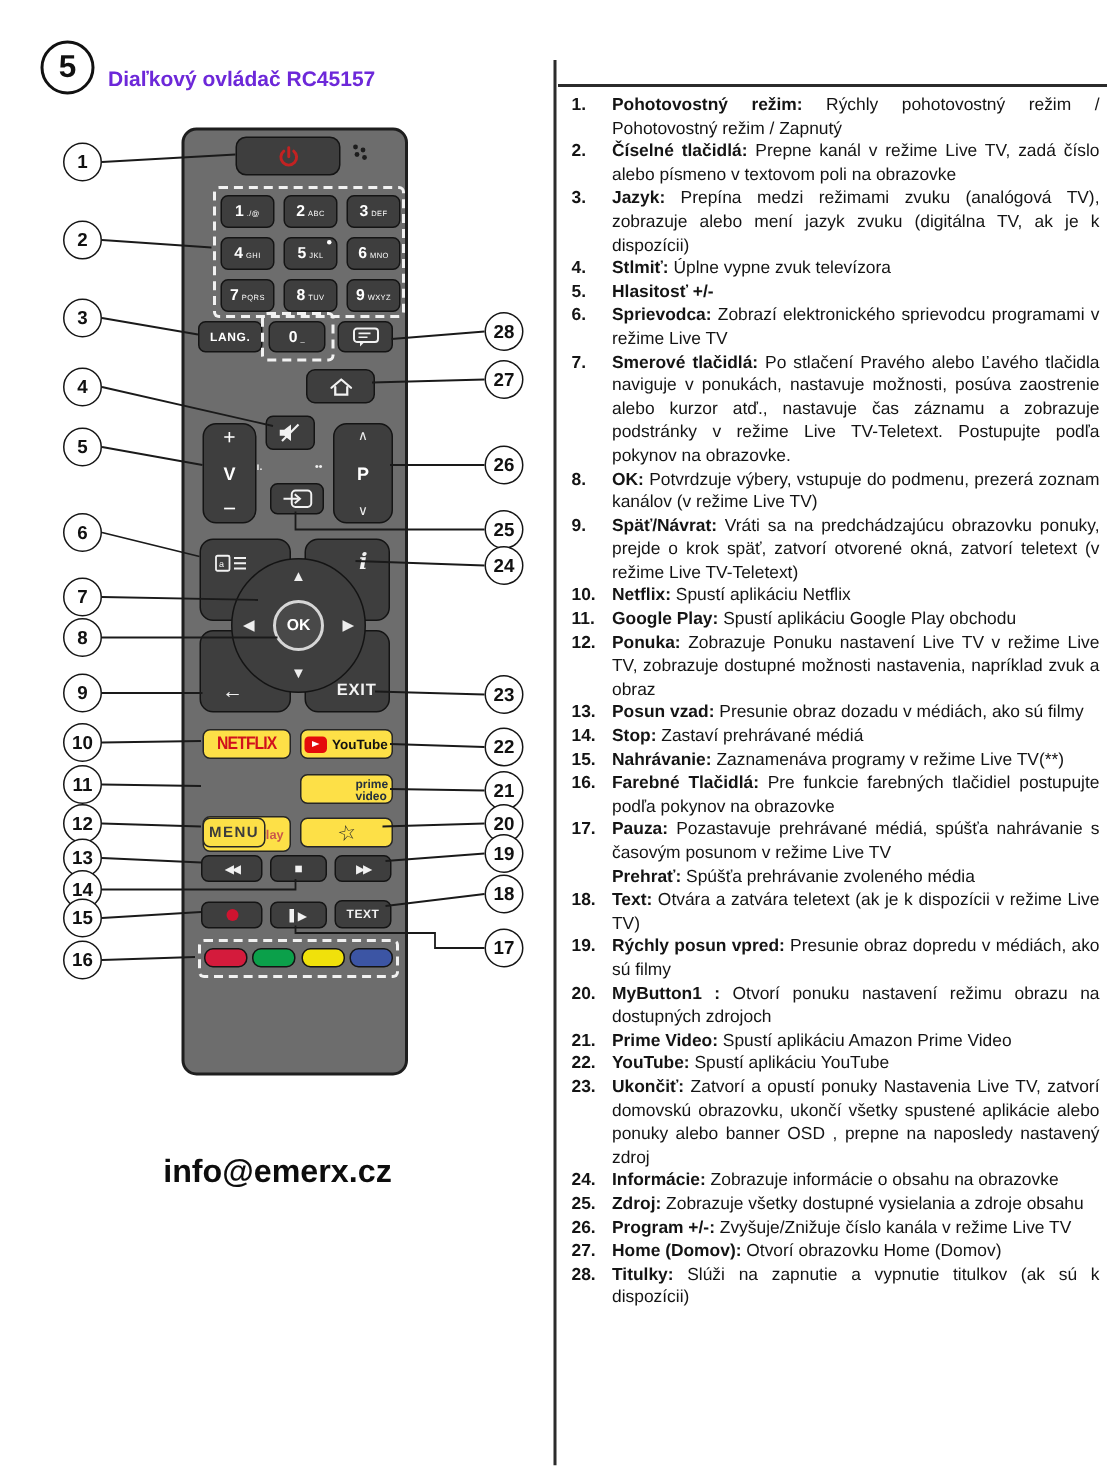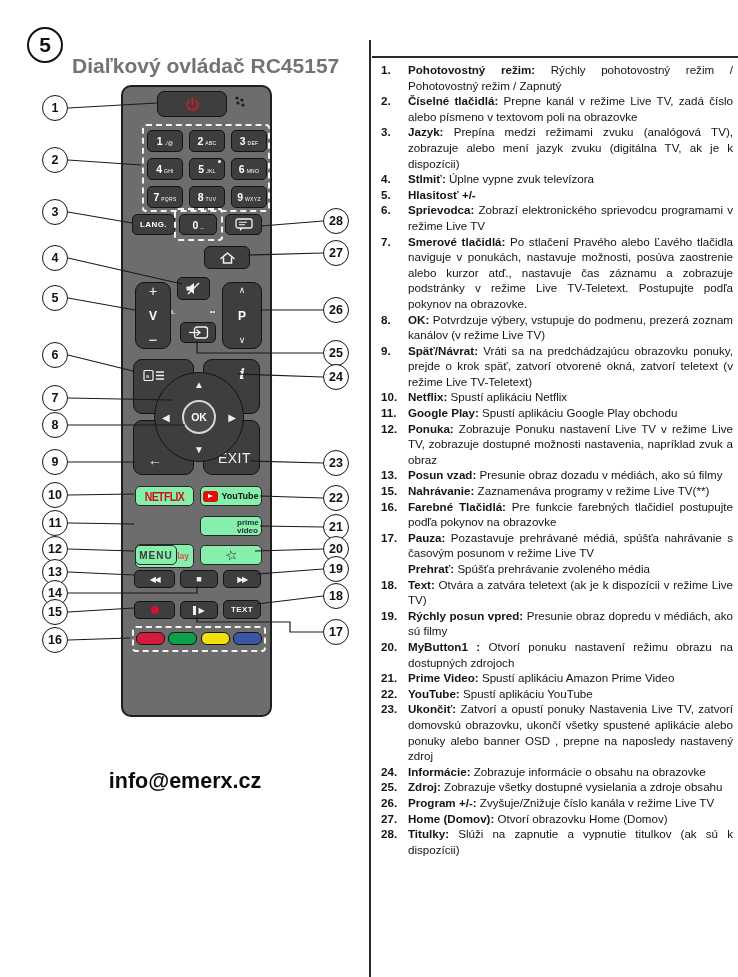--- a/index.html
+++ b/index.html
@@ -1,26 +1,26 @@
 <!DOCTYPE html>
 <html><head>
 <meta charset="utf-8">
 <style>
   html,body{margin:0;padding:0;}
   body{width:738px;height:977px;background:#fff;font-family:"Liberation Sans",sans-serif;position:relative;overflow:hidden;color:#151515;}
   .abs{position:absolute;}
 
   
   .title-circle{position:absolute;left:27px;top:27px;width:36px;height:36px;border:2.2px solid #111;border-radius:50%;display:flex;align-items:center;justify-content:center;font-size:21px;font-weight:bold;color:#111;background:#fff;box-sizing:border-box;}
-  .page-title{position:absolute;left:72px;top:54px;font-size:21px;font-weight:bold;color:#737373;}
+  .page-title{position:absolute;left:72px;top:44px;font-size:14px;font-weight:bold;color:#6d28d9;}
 
   
   .remote{position:absolute;left:121px;top:85px;width:151px;height:632px;background:#6d6d6d;border:2px solid #1e1e1e;border-radius:10px;box-sizing:border-box;}
   .key{position:absolute;background:#3e3e3e;border:1px solid #141414;border-radius:5px;box-sizing:border-box;display:flex;align-items:center;justify-content:center;color:#fff;}
-  .white-key{position:absolute;background:#86efac;border:1.5px solid #262626;border-radius:5px;box-sizing:border-box;display:flex;align-items:center;justify-content:center;color:#222;}
+  .white-key{position:absolute;background:#fde047;border:1.5px solid #262626;border-radius:5px;box-sizing:border-box;display:flex;align-items:center;justify-content:center;color:#222;}
   .dash{position:absolute;border:2px dashed #f2f2f2;border-radius:4px;box-sizing:border-box;}
 
   #power-key{left:34px;top:4px;width:70px;height:26px;border-radius:7px;}
   #ir-icon{left:111px;top:8px;}
   #numpad-dash{left:19px;top:37px;width:128px;height:88px;}
   .digit-key{width:36px;height:22px;}
   .digit-key .digit{font-size:10.5px;font-weight:bold;}
   .digit-key .letters{font-size:5px;margin-left:2px;margin-top:3px;letter-spacing:0.3px;}
   .bump{position:absolute;right:3px;top:1px;width:3px;height:3px;border-radius:50%;background:#fff;}
   #lang-key{left:9px;top:127px;width:43px;height:21px;font-size:8px;font-weight:bold;letter-spacing:0.4px;}
@@ -38,21 +38,21 @@
   #prog-rocker .chev{font-size:9px;line-height:9px;color:#eee;}
   #prog-rocker .plab{font-size:12px;font-weight:bold;line-height:10px;}
   #source-key{left:57px;top:235px;width:36px;height:21px;}
   .tactile{position:absolute;color:#f0f0f0;font-size:7px;font-weight:bold;}
 
   #guide-key{left:10px;top:272px;width:61px;height:55px;border-radius:9px;justify-content:flex-start;align-items:flex-start;padding:9px 0 0 9px;}
   #info-key{left:80px;top:272px;width:57px;height:55px;border-radius:9px;justify-content:flex-end;align-items:flex-start;padding:5px 14px 0 0;}
   #back-key{left:10px;top:333px;width:61px;height:55px;border-radius:9px;justify-content:flex-start;align-items:flex-end;padding:0 0 6px 14px;}
   #exit-key{left:80px;top:333px;width:57px;height:55px;border-radius:9px;justify-content:flex-end;align-items:flex-end;padding:0 8px 8px 0;}
   #back-key .arrow{font-size:14px;color:#f0f0f0;}
-  #exit-key .exit-label{font-size:14px;font-weight:normal;letter-spacing:0.5px;color:#f2f2f2;}
+  #exit-key .exit-label{font-size:11px;font-weight:bold;letter-spacing:0.5px;color:#f2f2f2;}
   #info-key .info-i{font-family:"DejaVu Serif",serif;font-style:italic;font-weight:bold;font-size:15px;color:#f2f2f2;}
 
   #dpad{position:absolute;left:31px;top:285px;width:90px;height:90px;border-radius:50%;background:#3e3e3e;border:1.5px solid #141414;box-sizing:border-box;}
   #dpad .tri{position:absolute;color:#eee;font-size:10px;}
   #dpad .t-up{left:50%;top:6px;transform:translateX(-50%);}
   #dpad .t-down{left:50%;bottom:6px;transform:translateX(-50%);}
   #dpad .t-left{left:7px;top:50%;transform:translateY(-50%);}
   #dpad .t-right{right:7px;top:50%;transform:translateY(-50%);}
   #ok-btn{position:absolute;left:50%;top:50%;transform:translate(-50%,-50%);width:34px;height:34px;border-radius:50%;background:#494949;border:2px solid #d6d6d6;box-sizing:border-box;display:flex;align-items:center;justify-content:center;font-size:10.5px;font-weight:bold;color:#fff;}
 
@@ -412,20 +412,24 @@
     </div>
     <div class="item">
       <span class="inum">12.</span>
       <span class="ibody"><b>Ponuka:</b> Zobrazuje Ponuku nastavení Live TV v režime Live TV, zobrazuje dostupné možnosti nastavenia, napríklad zvuk a obraz</span>
     </div>
     <div class="item">
       <span class="inum">13.</span>
       <span class="ibody"><b>Posun vzad:</b> Presunie obraz dozadu v médiách, ako sú filmy</span>
     </div>
     <div class="item">
+      <span class="inum">14.</span>
+      <span class="ibody"><b>Stop:</b> Zastaví prehrávané médiá</span>
+    </div>
+    <div class="item">
       <span class="inum">15.</span>
       <span class="ibody"><b>Nahrávanie:</b> Zaznamenáva programy v režime Live TV(**)</span>
     </div>
     <div class="item">
       <span class="inum">16.</span>
       <span class="ibody"><b>Farebné Tlačidlá:</b> Pre funkcie farebných tlačidiel postupujte podľa pokynov na obrazovke</span>
     </div>
     <div class="item">
       <span class="inum">17.</span>
       <span class="ibody"><b>Pauza:</b> Pozastavuje prehrávané médiá, spúšťa nahrávanie s časovým posunom v režime Live TV<br><b>Prehrať:</b> Spúšťa prehrávanie zvoleného média</span>

